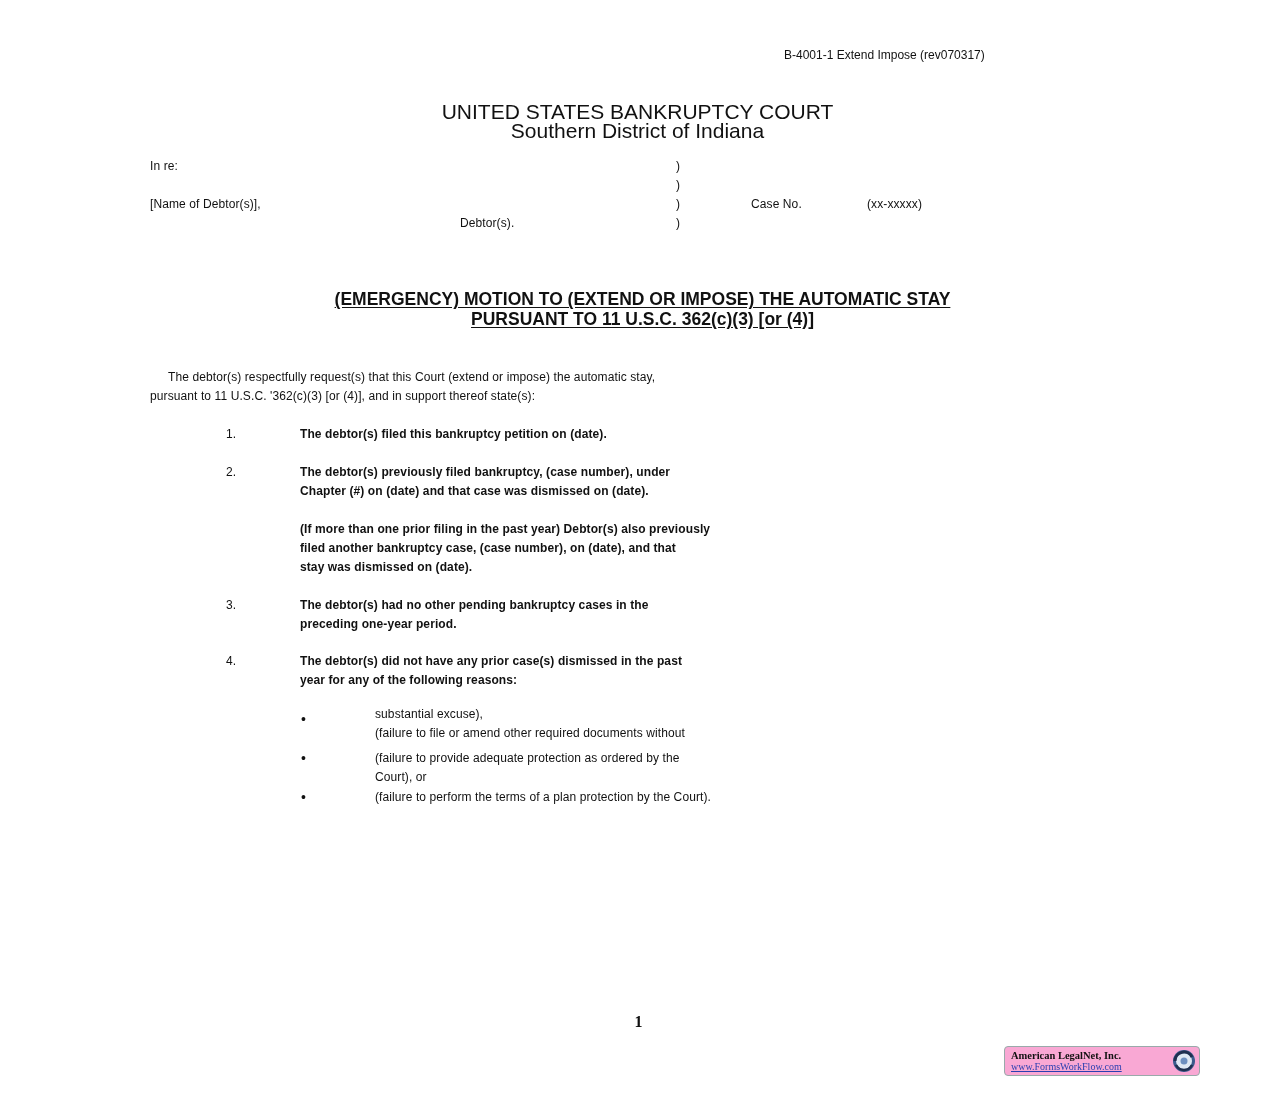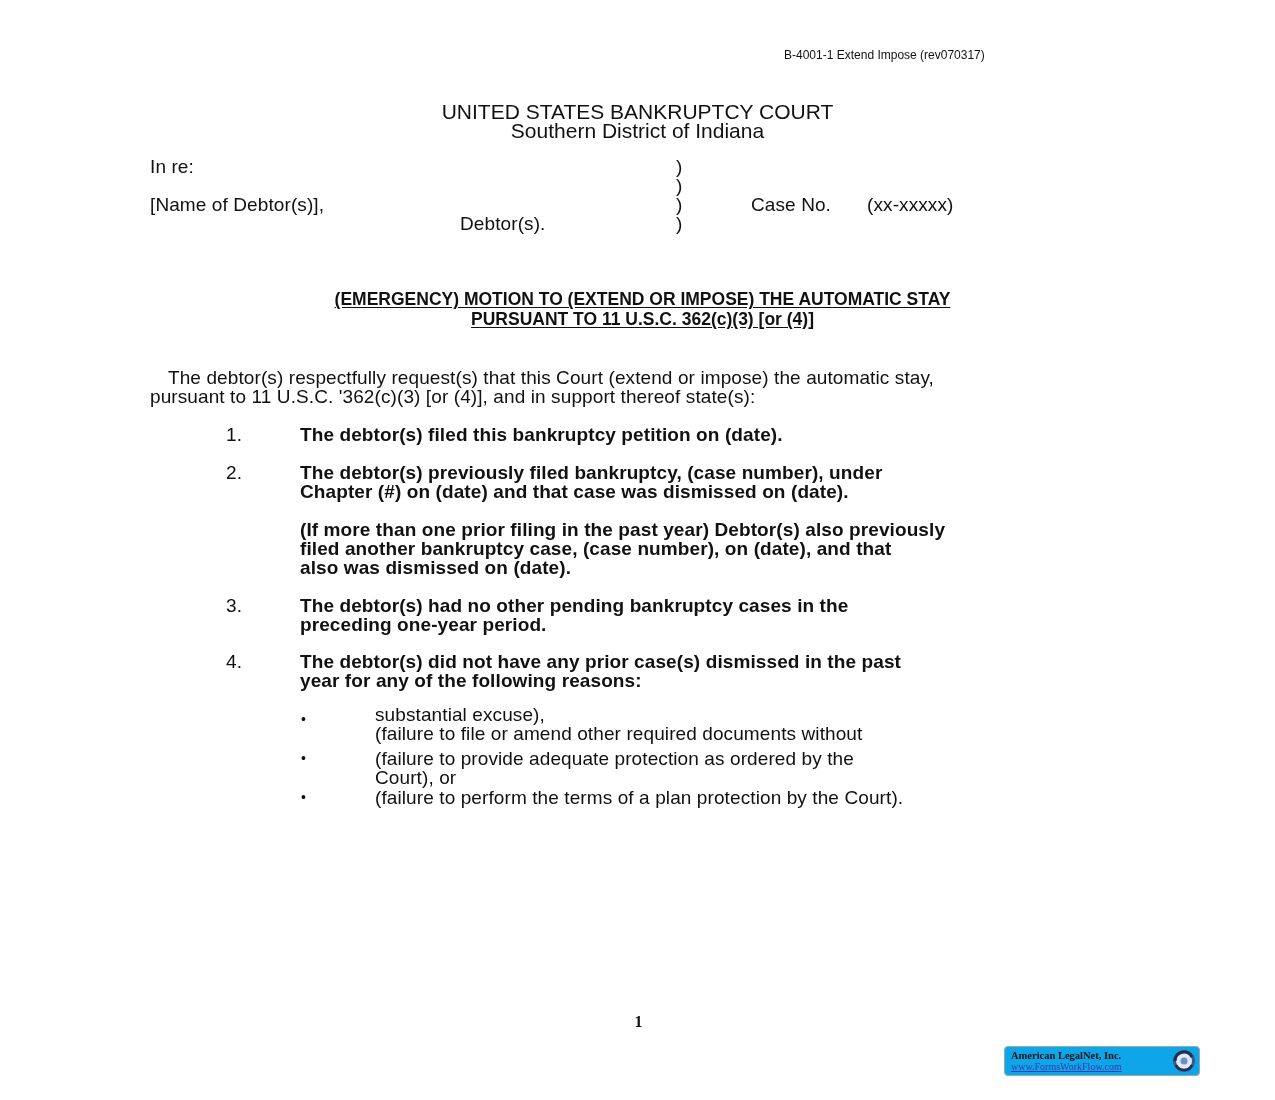--- a/index.html
+++ b/index.html
@@ -1,32 +1,32 @@
 <!DOCTYPE html>
 <html><head>
   <meta charset="utf-8">
   <style>
     html, body { margin:0; padding:0; background:#ffffff; }
     body { width:1275px; height:1100px; position:relative; overflow:hidden;
            font-family:"Liberation Sans", sans-serif; color:#111; }
     .abs { position:absolute; white-space:nowrap; }
-    .t { font-size:19px; line-height:19px; letter-spacing:0.1px; }
+    .t { font-size:12px; line-height:19px; letter-spacing:0.1px; }
     .form-id { left:784px; top:48px; font-size:12px; }
     .court { left:0; width:1275px; text-align:center; font-size:21px; }
     .court-name { top:100px; }
     .district { top:119px; }
     .title { left:0; width:1285px; text-align:center; font-weight:bold; font-size:17.5px; text-decoration:underline; text-underline-offset:2px; }
     .t1 { top:289px; }
     .t2 { top:309px; }
     .num { left:226px; }
     .para { left:300px;font-weight:bold; }
     .bullet-dot { left:301px; font-size:14px; }
     .bullet-text { left:375px; }
     .page-num { left:0; width:1277px; text-align:center; top:1013px; font-family:"Liberation Serif", serif; font-size:16px; font-weight:bold; }
-    .badge { left:1004px; top:1046px; width:194px; height:28px; border:1px solid #9aa; border-radius:4px; background:#0ea5e9; }
+    .badge { left:1004px; top:1046px; width:194px; height:28px; border:1px solid #9aa; border-radius:4px; background:#f9a8d4; }
     .badge-name { position:absolute; left:6px; top:3px; font-family:"Liberation Serif", serif; font-weight:bold; font-size:10.5px; color:#111; }
     .badge-url { position:absolute; left:6px; top:14px; font-family:"Liberation Serif", serif; font-size:10px; color:#2a3fb0; text-decoration:underline;text-align:right; }
     .badge-logo { position:absolute; right:3px; top:1px; width:26px; height:26px; }
   </style>
 </head>
 <body>
 
 <div>
 
   <div class="abs form-id">B-4001-1 Extend Impose (rev070317)</div>
@@ -55,21 +55,21 @@
     <div class="abs t num" style="top:425px;">1.</div>
     <div class="abs t para" style="top:425px;">The debtor(s) filed this bankruptcy petition on (date).</div>
   </div>
 
   <div>
     <div class="abs t num" style="top:463px;">2.</div>
     <div class="abs t para" style="top:463px;">The debtor(s) previously filed bankruptcy, (case number), under</div>
     <div class="abs t para" style="top:482px;">Chapter (#) on (date) and that case was dismissed on (date).</div>
     <div class="abs t para" style="top:520px;">(If more than one prior filing in the past year) Debtor(s) also previously</div>
     <div class="abs t para" style="top:539px;">filed another bankruptcy case, (case number), on (date), and that</div>
-    <div class="abs t para" style="top:558px;">also was dismissed on (date).</div>
+    <div class="abs t para" style="top:558px;">stay was dismissed on (date).</div>
   </div>
 
   <div>
     <div class="abs t num" style="top:596px;">3.</div>
     <div class="abs t para" style="top:596px;">The debtor(s) had no other pending bankruptcy cases in the</div>
     <div class="abs t para" style="top:615px;">preceding one-year period.</div>
   </div>
 
   <div>
     <div class="abs t num" style="top:652px;">4.</div>

